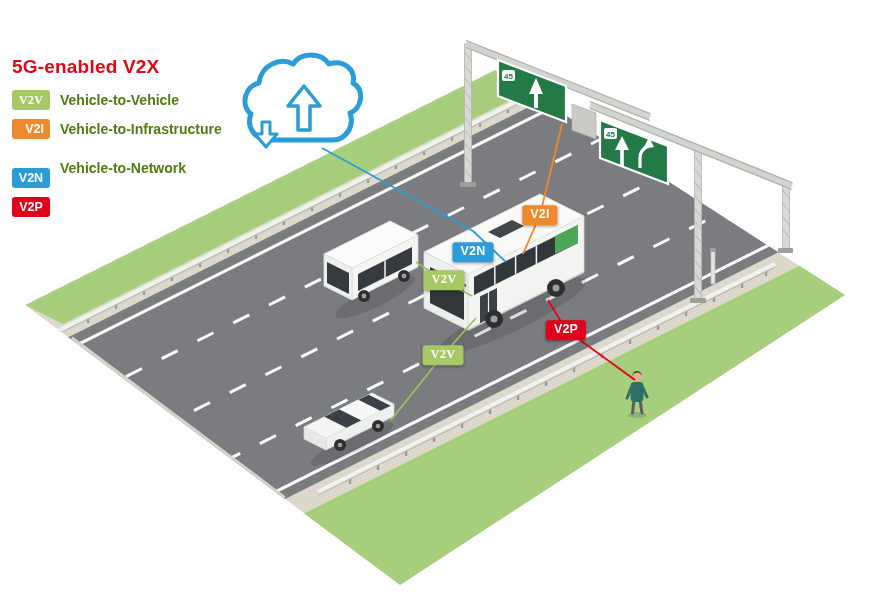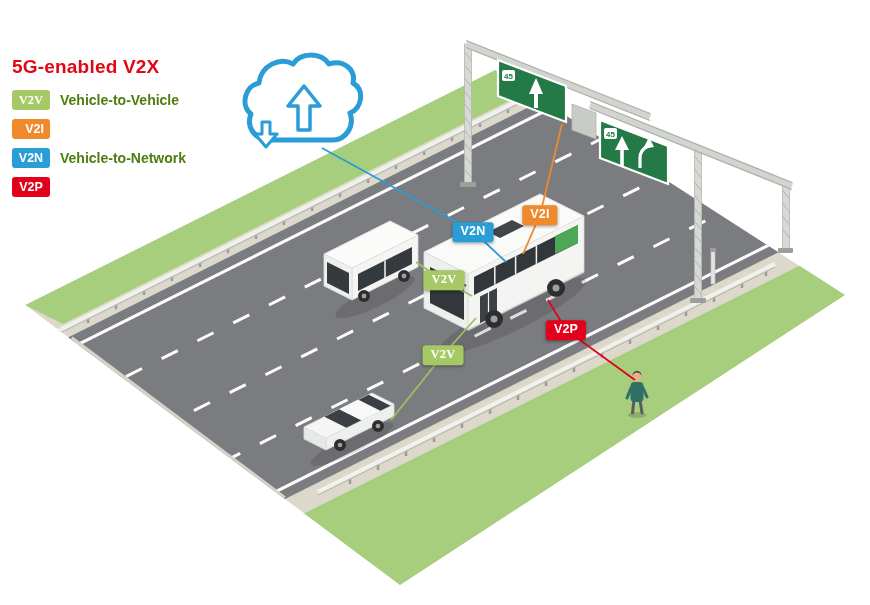--- a/index.html
+++ b/index.html
@@ -12,21 +12,21 @@
   .legend-row{display:flex;align-items:center;gap:10px;margin-bottom:9px;}
   .legend-badge{min-width:38px;text-align:center;color:#fff;font-weight:bold;font-size:12.5px;
                 padding:2.5px 6px;border-radius:3px;box-sizing:border-box;line-height:1.2;}
   .legend-label{color:#4d7c0f;font-weight:bold;font-size:14px;}
   
   .tag{position:absolute;transform:translate(-50%,-50%);color:#fff;font-weight:bold;
        font-size:12.5px;padding:3px 8px;border-radius:3px;z-index:3;line-height:1.1;
        box-shadow:0 1px 3px rgba(0,0,0,.28);letter-spacing:.2px;}
   .c-green{background:#a6c965;font-family:Liberation Serif, serif;}
   .c-orange{background:#f0882c;text-align:right;}
-  .c-blue{background:#2a9cd6;}
+  .c-blue{background:#2a9cd6;margin-top:20px;}
   .c-red{background:#e2001a;}
 </style>
 </head>
 <body>
 
 <div class="canvas">
 
   <svg class="scene-svg" width="870" height="605" viewBox="0 0 870 605">
     <defs>
       <clipPath id="island">
@@ -230,20 +230,21 @@
 
   <div class="legend">
     <div class="legend-title">5G-enabled V2X</div>
 
     <div class="legend-row">
       <span class="legend-badge c-green" style="background: rgb(166, 201, 101);">V2V</span>
       <span class="legend-label">Vehicle-to-Vehicle</span>
     </div>
     <div class="legend-row">
       <span class="legend-badge c-orange" style="background: rgb(240, 136, 44);">V2I</span>
+      <span class="legend-label">Vehicle-to-Infrastructure</span>
     </div>
     <div class="legend-row">
       <span class="legend-badge c-blue" style="background: rgb(42, 156, 214);">V2N</span>
       <span class="legend-label">Vehicle-to-Network</span>
     </div>
     <div class="legend-row">
       <span class="legend-badge c-red" style="background: rgb(226, 0, 26);">V2P</span>
     </div>
   </div>
 

